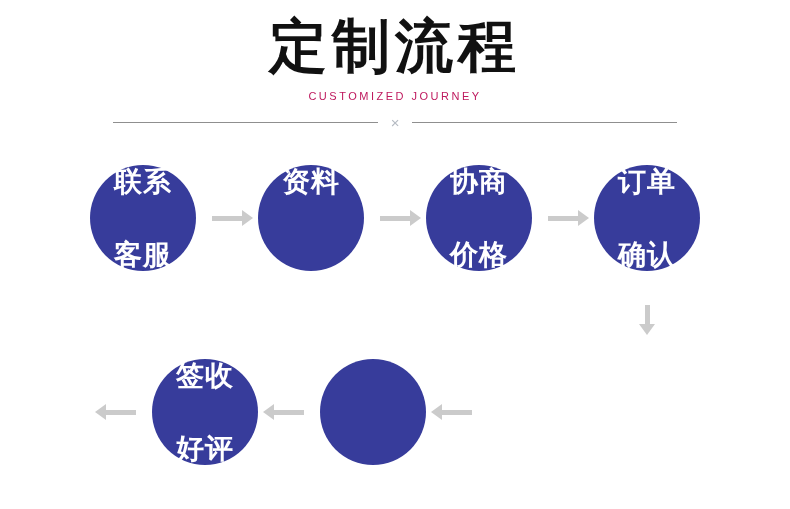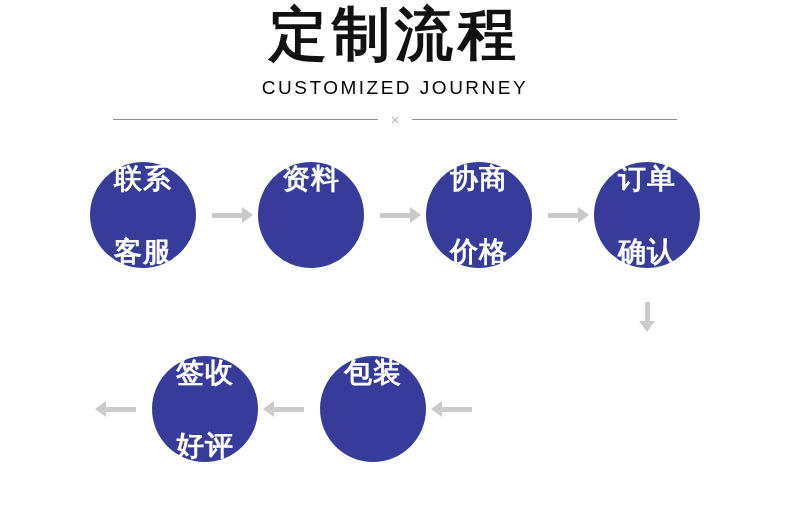--- a/index.html
+++ b/index.html
@@ -5,26 +5,26 @@
   html, body { margin: 0; padding: 0; background: #ffffff; }
   body {
     width: 790px; height: 509px; overflow: hidden;
     font-family: "Liberation Sans", "DejaVu Sans", sans-serif;
   }
   .page { width: 790px; height: 509px; position: relative; }
 
   
   .header { text-align: center; padding-top: 2px; }
   .title {
-    margin: 0; font-size: 58px; line-height: 64px; font-weight: 900;
+    margin: 12px; font-size: 58px; line-height: 64px; font-weight: 900;
     letter-spacing: 5px; color: #111111;
   }
   .subtitle {
-    margin-top: 11px; font-size: 19px; letter-spacing: 2.5px;
-    color: #000000; font-weight: 400;
+    margin-top: 11px; font-size: 11px; letter-spacing: 2.5px;
+    color: #be185d; font-weight: 400;
   }
   .divider {
     margin: 13px auto 0; width: 564px;
     display: flex; align-items: center; justify-content: center;
   }
   .divider .line { flex: 1; height: 1px; background: #8f8f8f; }
   .divider .x-mark {
     color: #b4bac2; font-size: 15px; line-height: 15px;
     padding: 0 13px; font-weight: 400;
   }
@@ -126,21 +126,20 @@
         <div class="arrow-h arrow-left"></div>
       </div>
       <div class="circle">
         <span>签收</span>
         <span>好评</span>
       </div>
       <div class="connector">
         <div class="arrow-h arrow-left"></div>
       </div>
       <div class="circle">
-        <span>包装</span>
       </div>
       <div class="connector">
         <div class="arrow-h arrow-left"></div>
       </div>
     </div>
 
   </div>
 </div>
 
 </body></html>

